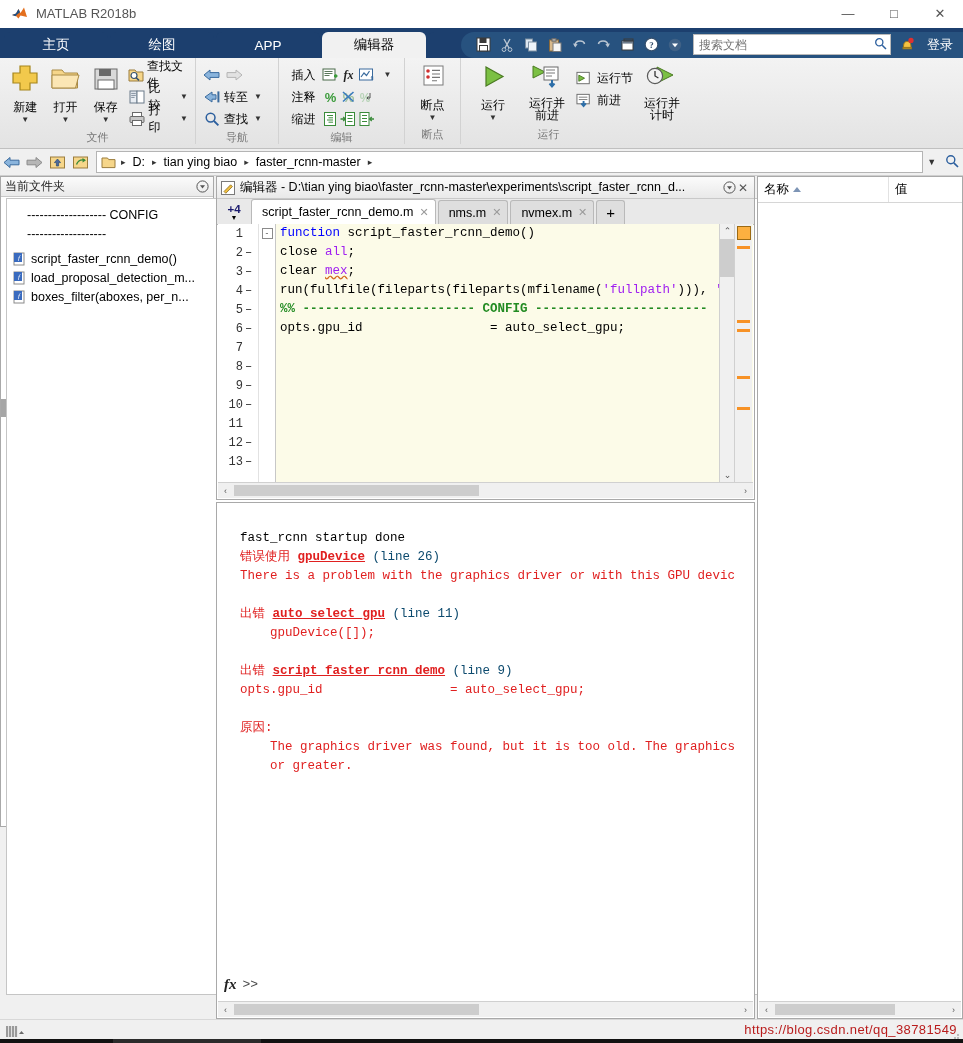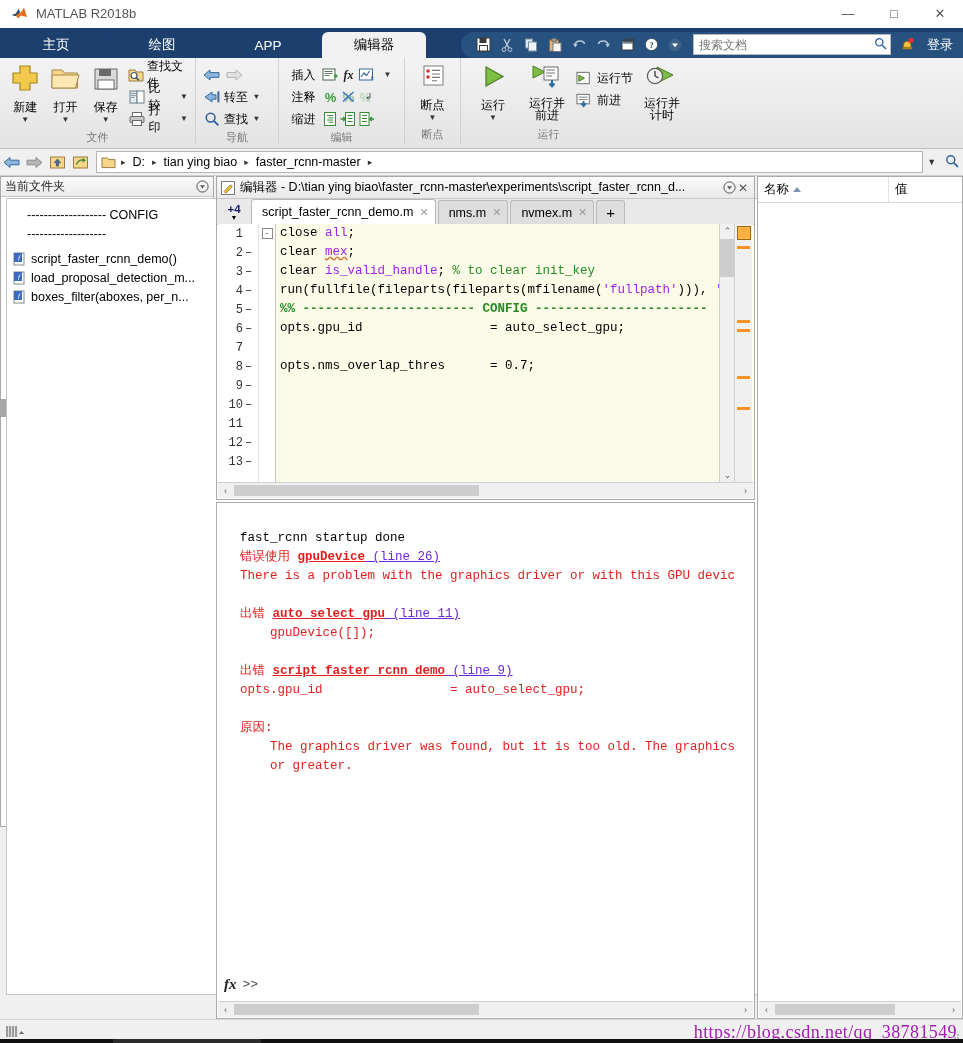--- a/index.html
+++ b/index.html
@@ -125,36 +125,36 @@
   .hthumb{position:absolute;height:11px;background:#cdcdcd;top:2px;}
   .harr{width:15px;text-align:center;font-size:9px;color:#555;}
 
   
   #cmd{left:216px;top:326px;width:539px;height:517px;}
   .cmdbody{position:absolute;left:1px;top:20px;right:1px;bottom:1px;background:#fff;overflow:hidden;}
   .cmdtext{position:absolute;left:22px;top:6px;right:18px;bottom:18px;
      font-family:"Liberation Mono","DejaVu Sans Mono",monospace;font-size:12.5px;line-height:19px;white-space:pre;overflow:hidden;}
   .err{color:#e02020;}
   .errlink{color:#e02020;font-weight:bold;text-decoration:underline;}
-  .lnk{color:#6d28d9;text-decoration:underline;}
+  .lnk{color:#0c4a6e;}
   .prompt{position:absolute;left:6px;bottom:24px;display:flex;align-items:center;}
   .fx{font-family:"Liberation Serif",serif;font-style:italic;font-weight:bold;font-size:15px;color:#222;}
   .gtgt{color:#4a4a4a;font-family:"Liberation Mono",monospace;font-size:13px;margin-left:6px;}
 
   
   #ws{left:757px;top:0;width:206px;height:843px;}
   .ws-colhdr{height:25px;display:flex;border-bottom:1px solid #d6d6d6;background:#fff;}
   .ws-colhdr .wc{display:flex;align-items:center;padding-left:6px;font-size:12.5px;}
   .ws-colhdr .wc1{width:124px;border-right:1px solid #e2e2e2;}
   .ws-colhdr .wc2{flex:1;}
 
   
   .status{position:absolute;left:0;top:1019px;width:963px;height:24px;background:#f0f0f0;border-top:1px solid #d8d8d8;}
   .grip{position:absolute;left:6px;top:5px;width:22px;height:13px;}
-  .watermark{position:absolute;right:6px;top:2px;font-size:18px;color:#a21caf;letter-spacing:.4px;font-family:Liberation Serif, serif;}
+  .watermark{position:absolute;right:6px;top:2px;font-size:13px;color:#b91c1c;letter-spacing:.4px;}
   .resizegrip{position:absolute;right:3px;bottom:2px;width:10px;height:10px;}
   .taskstrip{position:absolute;left:0;bottom:0;width:963px;height:4px;background:#111;}
   .taskstrip .seg{position:absolute;top:0;height:4px;background:#2b2b2b;}
   .sortarrow{display:inline-block;width:0;height:0;border-left:4px solid transparent;border-right:4px solid transparent;
      border-bottom:5px solid #7d94b5;margin-left:4px;vertical-align:middle;}
 </style>
 </head>
 <body>
 
 <div class="app">
@@ -328,21 +328,21 @@
                 </svg>
             </span>
             <span class="lbl">打印</span>
             <span class="caret" style="margin-left:8px;">▼</span>
           </div>
         </div>
       </div>
       <div class="rgroup-label">文件</div>
     </div>
 
-    <div class="rgroup" style="width:83px;font-family:Liberation Mono, monospace;">
+    <div class="rgroup" style="width:83px;">
       <div class="rgroup-items">
         <div class="smallcol">
           <div class="smallrow">
             <span class="ic">
               <svg width="18" height="16" viewBox="0 0 18 16">
                   <path d="M1 8 L7 3 L7 5.6 L16 5.6 L16 10.4 L7 10.4 L7 13 Z" fill="#8ab4dc" stroke="#3a6b9e"></path>
                 </svg>
             </span>
             <span class="ic" style="margin-left:4px;">
               <svg width="18" height="16" viewBox="0 0 18 16">
@@ -1082,28 +1082,27 @@
               <div class="fl"></div>
               <div class="fl"></div>
               <div class="fl"></div>
               <div class="fl"></div>
               <div class="fl"></div>
               <div class="fl"></div>
               <div class="fl"></div>
               <div class="fl"></div>
             </div>
           <div class="codebody" id="codebody">
+              <div class="cl"><span class="kw">function</span> script_faster_rcnn_demo()</div>
               <div class="cl">close <span class="str">all</span>;</div>
               <div class="cl">clear <span class="str warnu">mex</span>;</div>
-              <div class="cl">clear <span class="str">is_valid_handle</span>; <span class="cmt">% to clear init_key</span></div>
               <div class="cl">run(fullfile(fileparts(fileparts(mfilename(<span class="str">'fullpath'</span>))), <span class="str">'sta</span></div>
               <div class="cl"><span class="sec">%% ----------------------- CONFIG -----------------------</span></div>
               <div class="cl">opts.gpu_id                 = auto_select_gpu;</div>
               <div class="cl">&nbsp;</div>
-              <div class="cl">opts.nms_overlap_thres      = 0.7;</div>
             </div>
         </div>
         <div class="vscroll">
           <div class="arrbtn" style="top:0;">⌃</div>
           <div class="vthumb" style="top:15px;height:38px;"></div>
           <div class="arrbtn" style="bottom:0;">⌄</div>
         </div>
         <div class="analyzer">
           <div class="anbox"></div>
           <div class="anmark" style="top:22px;"></div>

